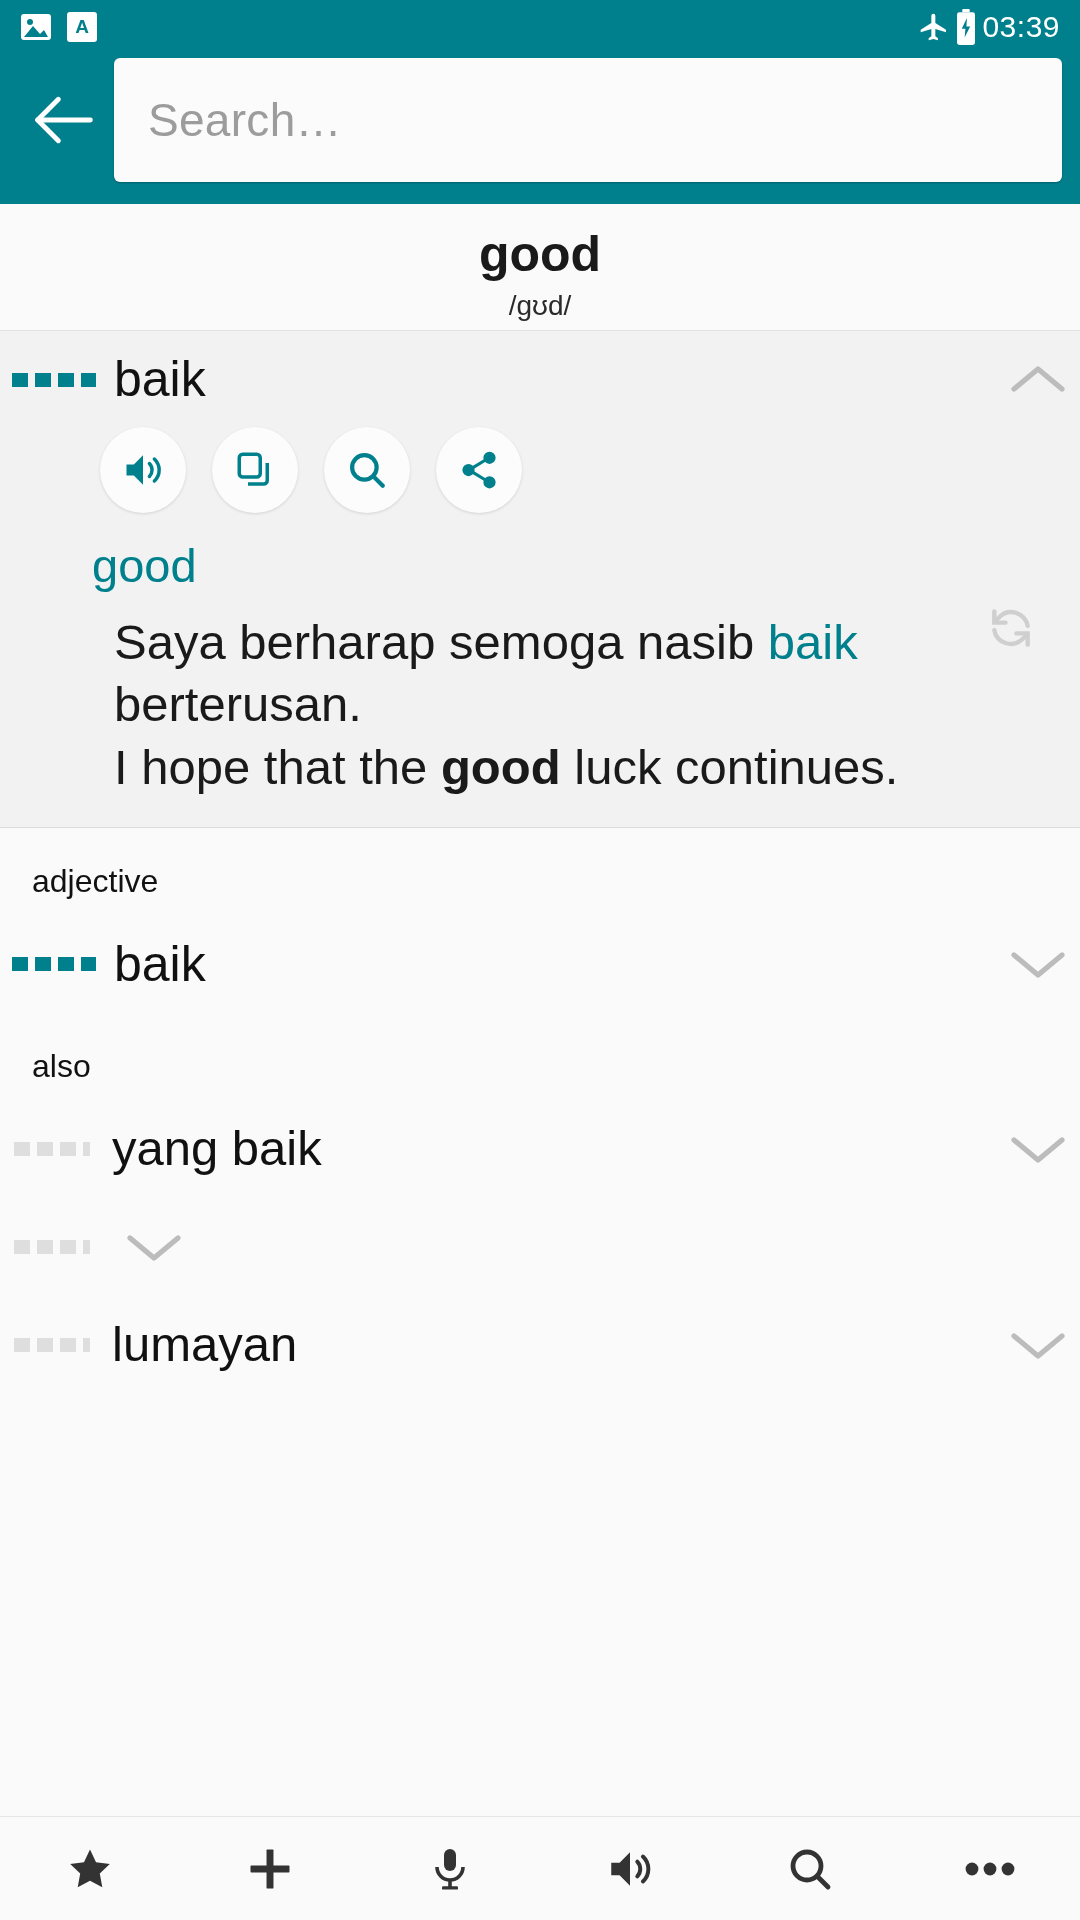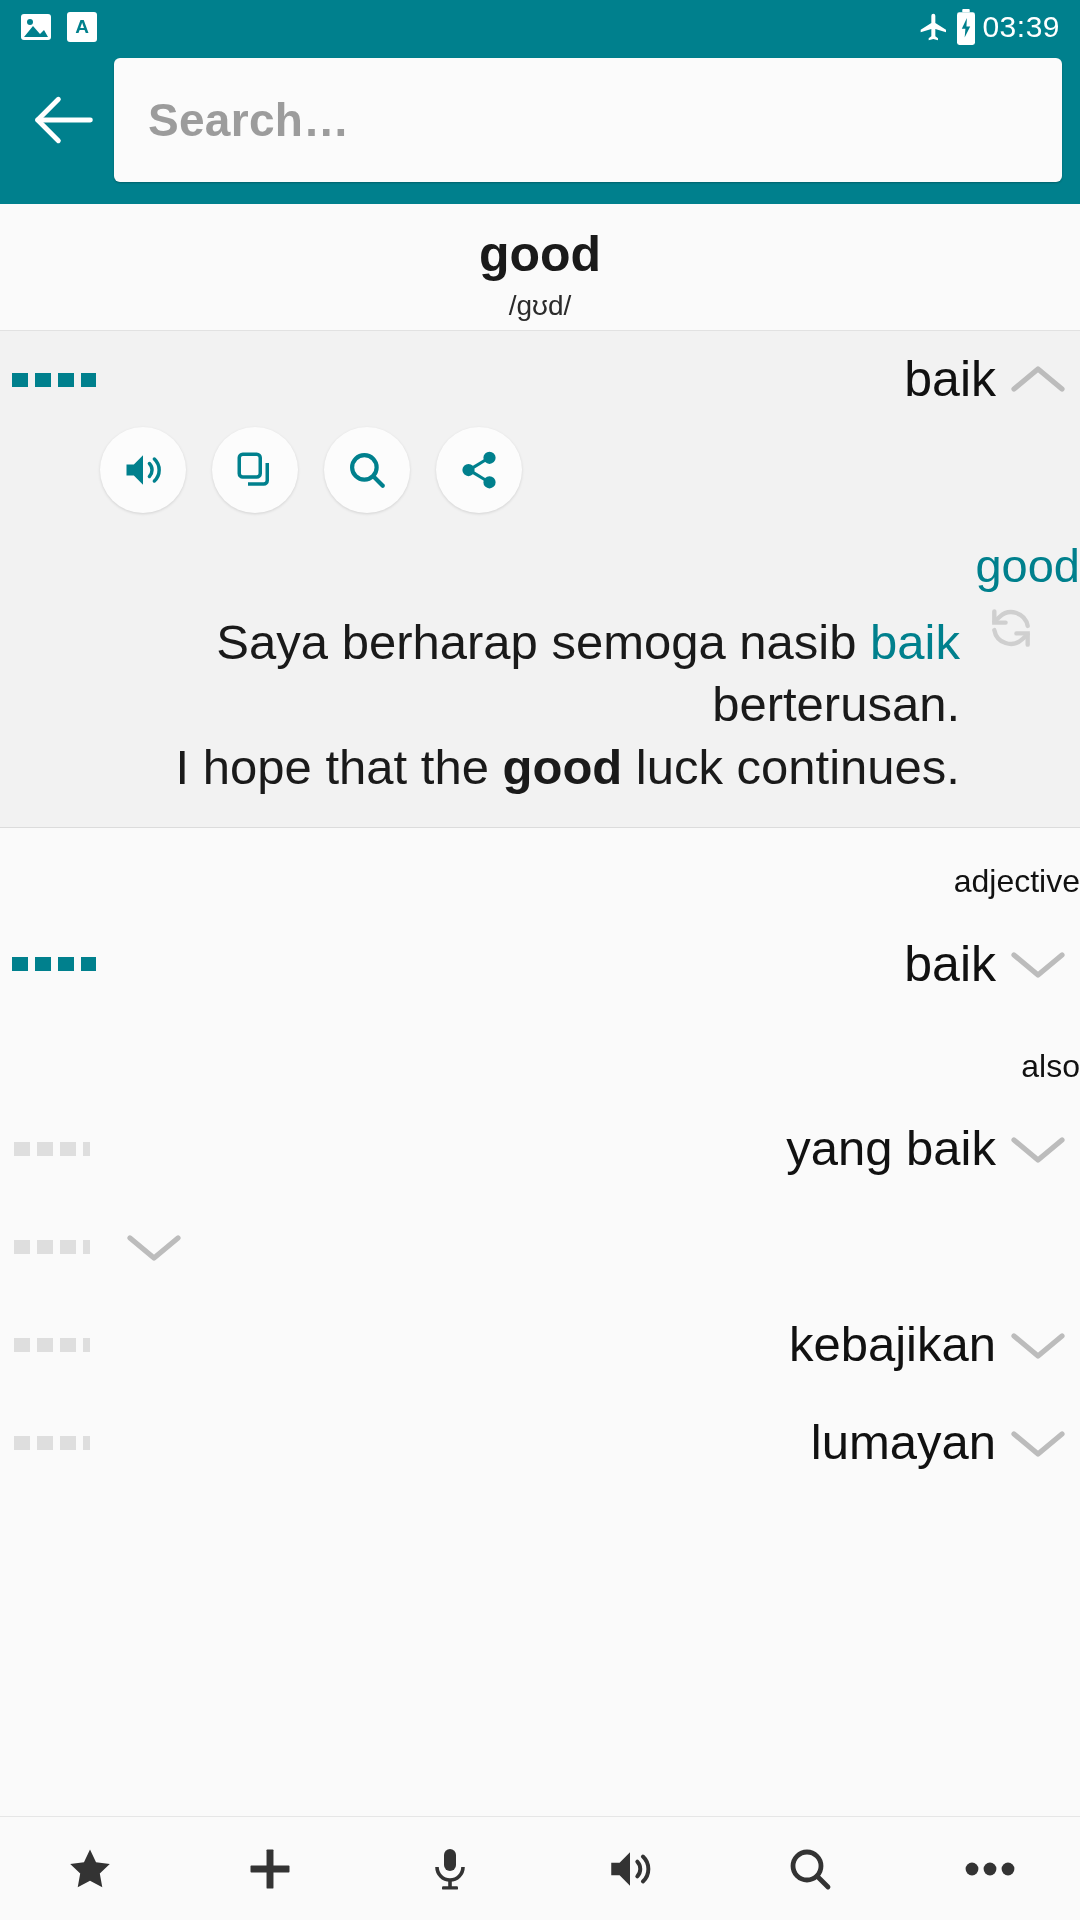--- a/index.html
+++ b/index.html
@@ -41,21 +41,20 @@
     color: #ffffff; font-size: 30px; letter-spacing: 0.5px;
   }
 
   
   .appbar {
     background: #00808d;
     height: 150px;
     display: flex; align-items: center;
     padding: 0 18px 18px 18px;
     flex: 0 0 auto;
-    font-weight: bold;
   }
   .back-btn {
     width: 92px; height: 92px;
     display: flex; align-items: center; justify-content: center;
     flex: 0 0 auto;
   }
   .search-box {
     flex: 1 1 auto;
     height: 124px;
     background: #fbfbfb;
@@ -86,21 +85,20 @@
     font-size: 28px; color: #2b2b2b; margin-top: 6px;
     line-height: 1.15;
   }
 
   
   .content {
     flex: 1 1 auto;
     background: #fafafa;
     overflow: hidden;
     position: relative;
-    text-align: right;
   }
 
   
   .entry-card {
     background: #f2f2f2;
     border-top: 1px solid #e2e2e2;
     border-bottom: 1px solid #dcdcdc;
     position: relative;
     padding-bottom: 28px;
   }
@@ -342,29 +340,20 @@
 
       <div class="row small">
         <span class="dashes grey"></span>
         <span class="chev">
           <svg width="56" height="34" viewBox="0 0 28 17" fill="none" stroke="#bcbcbc" stroke-width="2.6" stroke-linecap="round" stroke-linejoin="round">
               <polyline points="2,4 14,14 26,4"></polyline>
             </svg>
         </span>
       </div>
 
-      <div class="row small">
-        <span class="dashes grey"></span>
-        <span class="entry-term">kebajikan</span>
-        <span class="chev">
-          <svg width="56" height="34" viewBox="0 0 28 17" fill="none" stroke="#bcbcbc" stroke-width="2.6" stroke-linecap="round" stroke-linejoin="round">
-              <polyline points="2,4 14,14 26,4"></polyline>
-            </svg>
-        </span>
-      </div>
 
       <div class="row small">
         <span class="dashes grey"></span>
         <span class="entry-term">lumayan</span>
         <span class="chev">
           <svg width="56" height="34" viewBox="0 0 28 17" fill="none" stroke="#bcbcbc" stroke-width="2.6" stroke-linecap="round" stroke-linejoin="round">
               <polyline points="2,4 14,14 26,4"></polyline>
             </svg>
         </span>
       </div>

